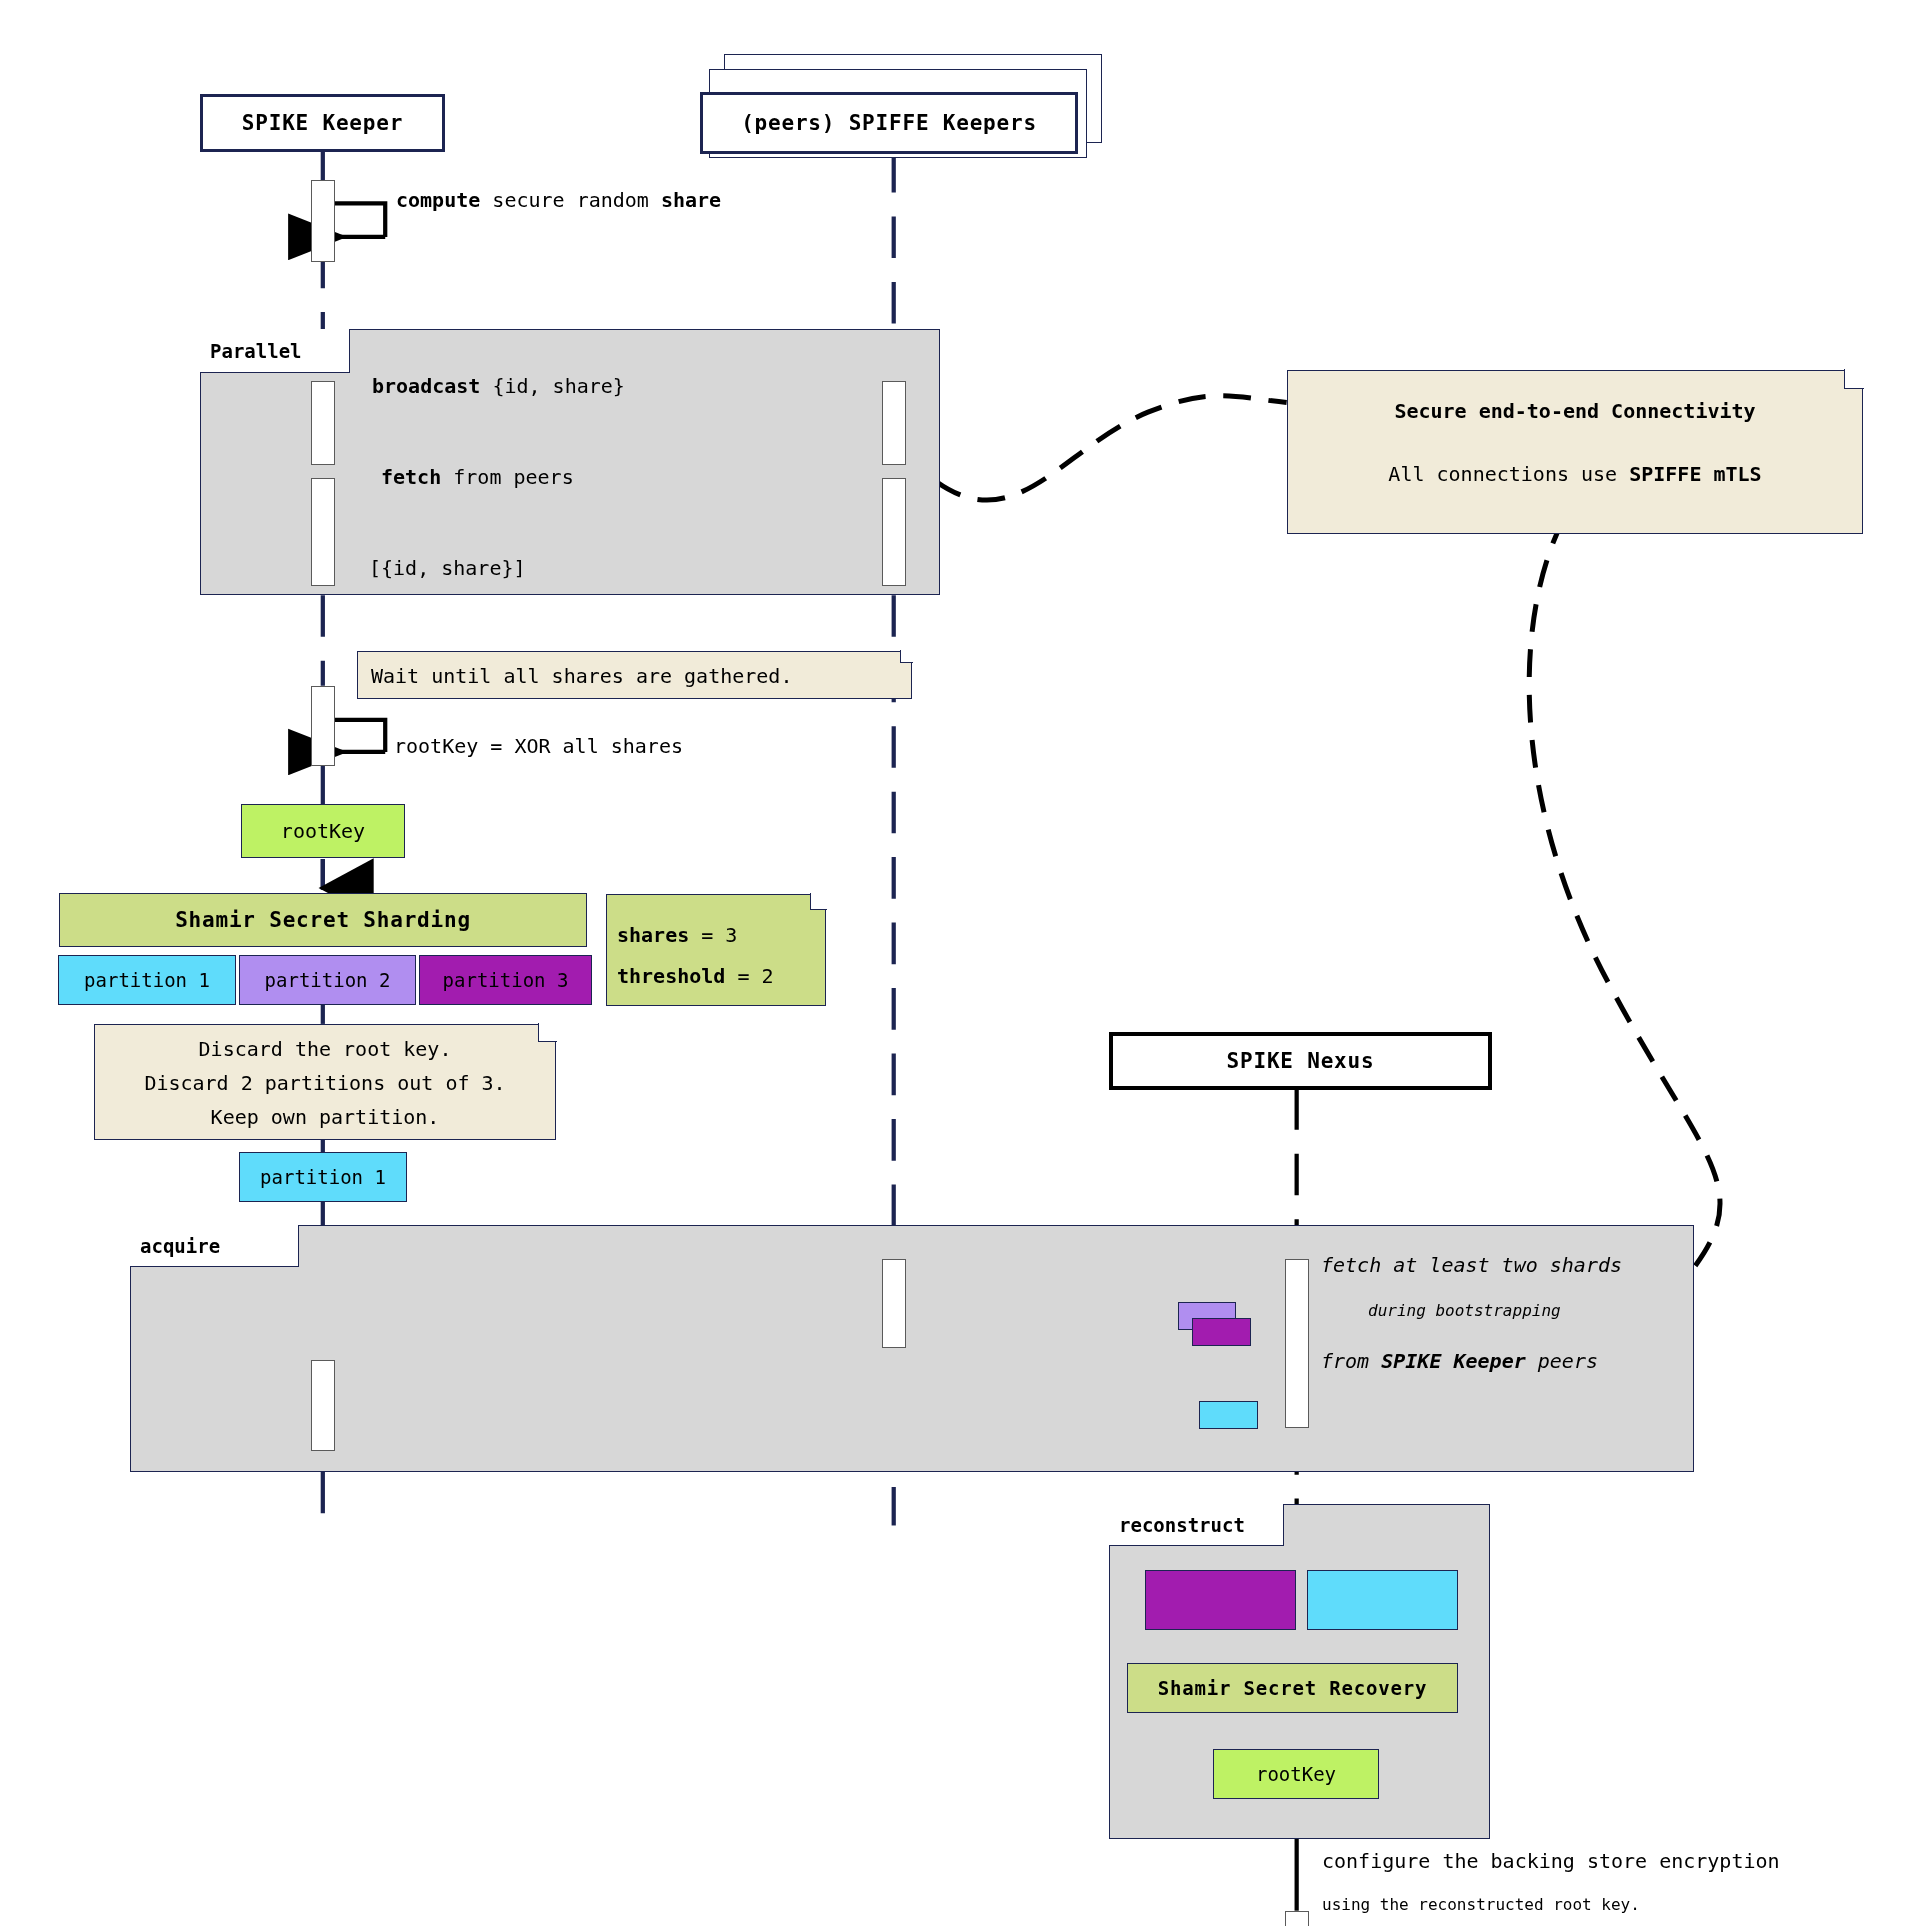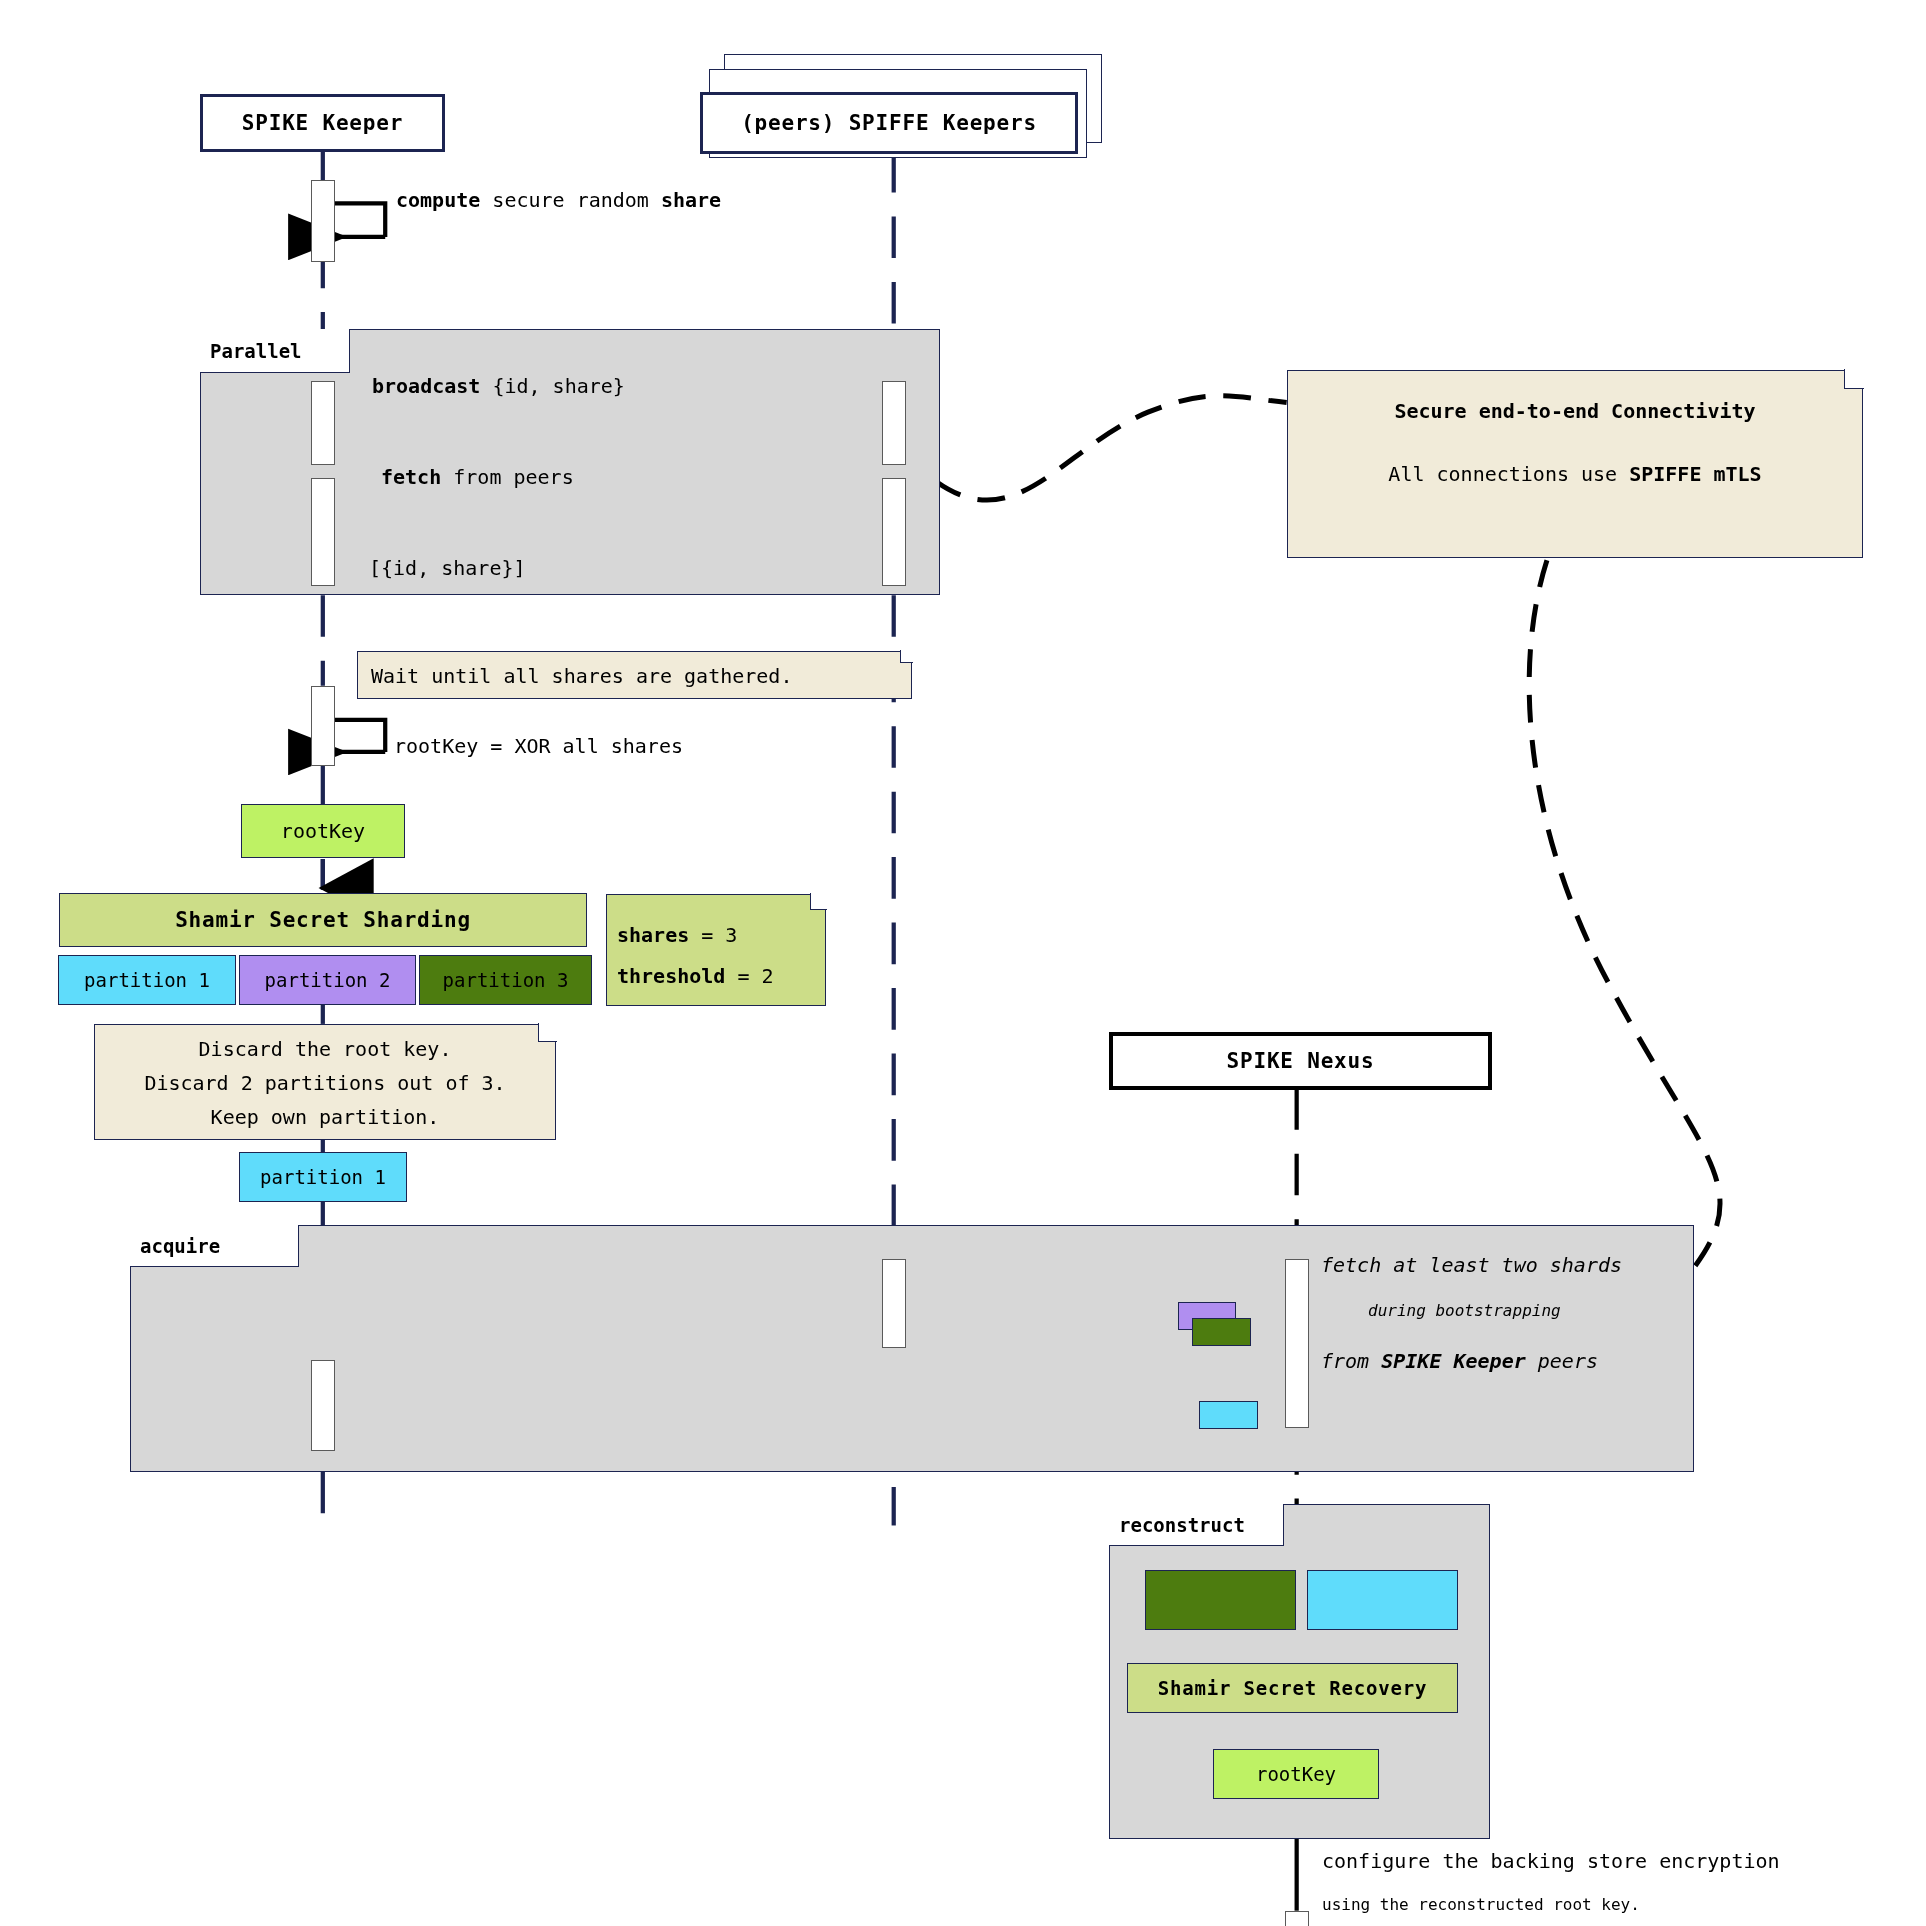--- a/index.html
+++ b/index.html
@@ -49,21 +49,21 @@
   
   .chip{
     position:absolute;border:1.9px solid #1c2451;box-sizing:border-box;
     display:flex;align-items:center;justify-content:center;color:#000;
     font-family:"DejaVu Sans Mono", monospace;
   }
   .chip.red{background:#bef264;}
   .chip.green{background:#ccdd88;font-weight:bold;}
   .chip.cyan{background:#5fdcfb;}
   .chip.purple{background:#b08ef0;}
-  .chip.orange{background:#4d7c0f;}
+  .chip.orange{background:#a21caf;}
 </style>
 </head>
 <body>
 
 <div id="stage">
 
   <svg class="layer" viewBox="0 0 5075 5454">
     <defs>
       <marker id="solidHeadL" markerWidth="16" markerHeight="16" refX="2" refY="5.5" orient="auto">
         <path d="M14,0 L0,5.5 L14,11 Z" fill="#000"></path>
@@ -240,21 +240,21 @@
 
   <div class="lbl it" style="left:1321px;top:1255px;font-size:20px;">fetch at least two shards</div>
   <div class="lbl it" style="left:1368px;top:1303px;font-size:16px;">during bootstrapping</div>
   <div class="lbl it" style="left:1321px;top:1351px;font-size:20px;">
     <span>from </span><b>SPIKE Keeper</b><span> peers</span>
   </div>
 
   <div class="lbl" style="left:1322px;top:1851px;font-size:20px;">configure the backing store encryption</div>
   <div class="lbl" style="left:1322px;top:1897px;font-size:16px;">using the reconstructed root key.</div>
 
-  <div class="note" style="left:1287px;top:370px;width:576px;height:188px;font-size:20px;">
+  <div class="note" style="left:1287px;top:370px;width:576px;height:164px;font-size:20px;">
     <div class="fold"></div>
     <div class="body">
       <div style="margin-top:28px;text-align:center;font-weight:bold;">Secure end-to-end Connectivity</div>
       <div style="margin-top:39px;text-align:center;">
         <span>All connections use </span><b>SPIFFE mTLS</b>
       </div>
     </div>
   </div>
 
   <div class="note" style="left:357px;top:651px;width:555px;height:48px;font-size:20px;">

